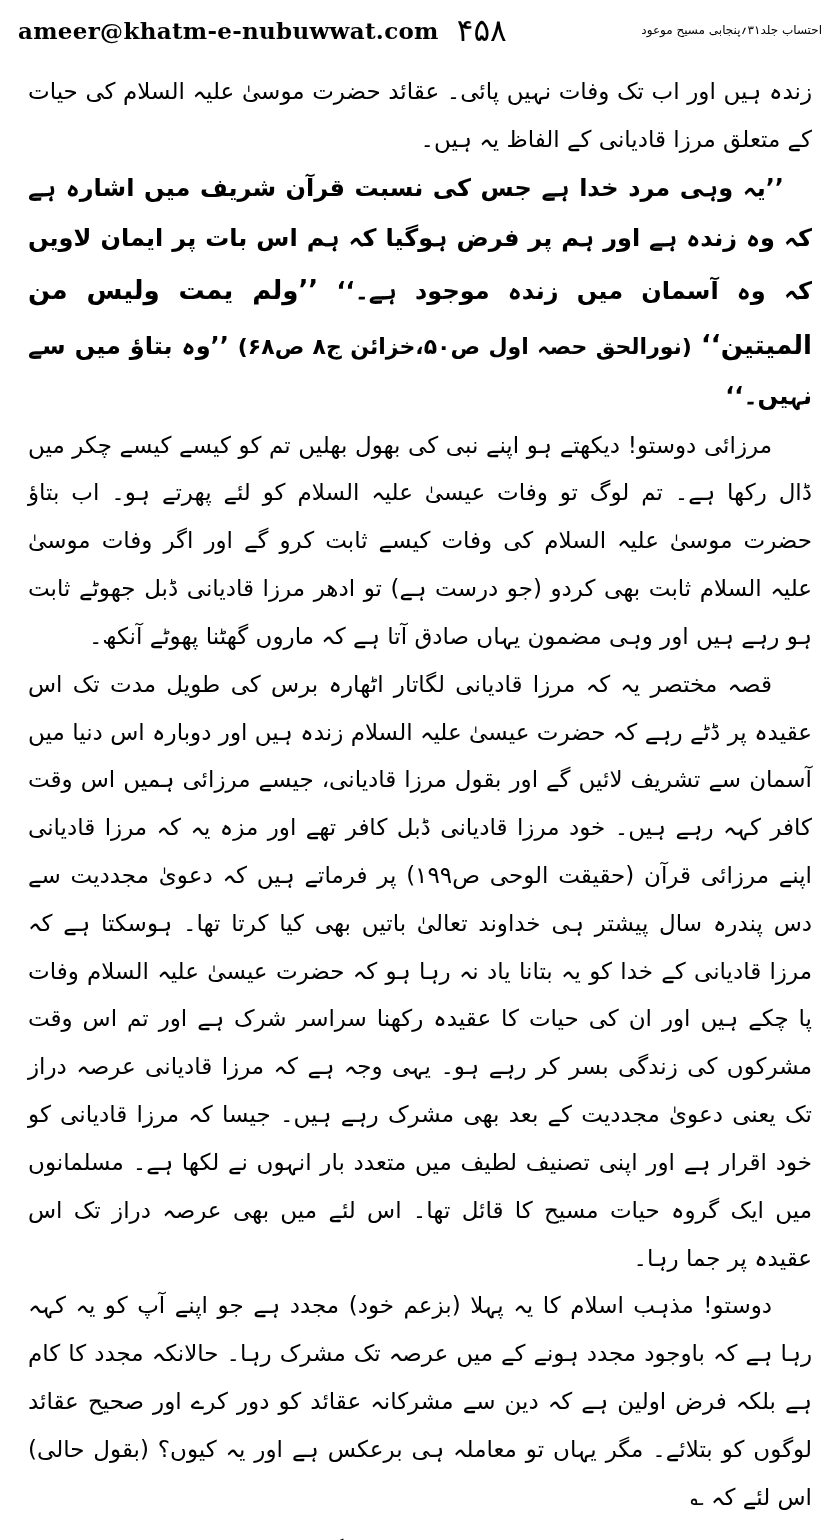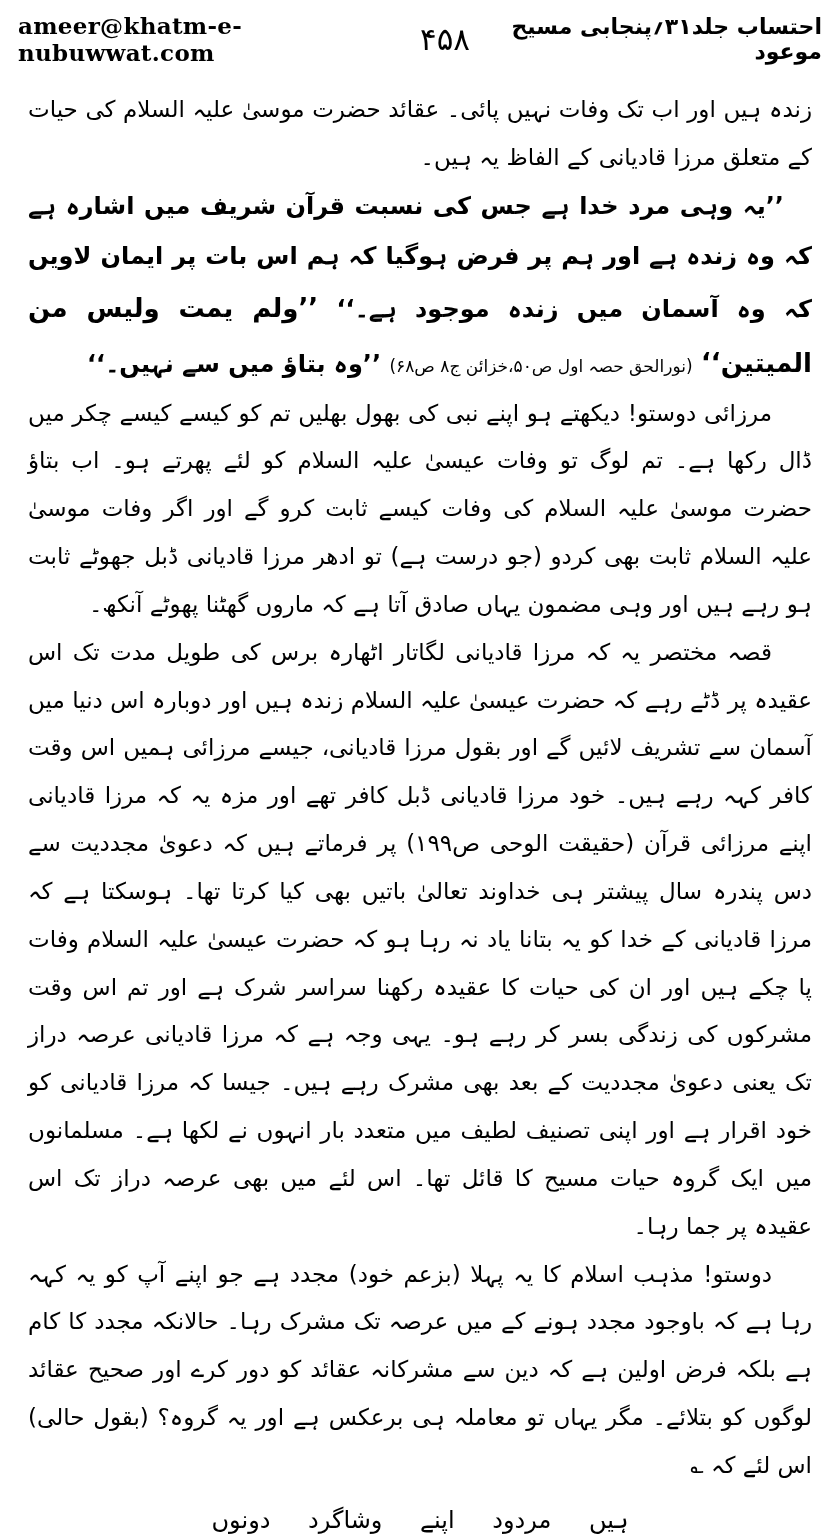--- a/index.html
+++ b/index.html
@@ -30,22 +30,22 @@
   }
   .page-num {
     font-weight: normal;
     font-size: 31px;
     margin: 0 0 0 18px;
     direction: rtl;
   }
   .book-title {
     margin-left: auto;
     direction: rtl;
-    font-weight: bold;
-    font-size: 22px;
+    font-weight: normal;
+    font-size: 12px;
   }
   .header-rule {
     height: 9px;
     background: #000;
     margin: 2px 5px 0 5px;
   }
   
   .content {
     flex: 1;
     padding: 14px 28px 0 28px;
@@ -59,22 +59,22 @@
   .quote {
     font-weight: bold;
     font-size: 24px;
     text-indent: 28px;
   }
   .arabic-quote {
     font-weight: bold;
     font-size: 26px;
   }
   .citation {
-    font-weight: normal;
-    font-size: 17px;
+    font-weight: bold;
+    font-size: 22px;
     white-space: nowrap;
   }
   .verse {
     text-align: center;
     word-spacing: 30px;
     padding: 6px 0 2px 0;
     font-size: 24px;
   }
 </style>
 </head>
@@ -96,20 +96,20 @@
       <span>’’یہ وہی مرد خدا ہے جس کی نسبت قرآن شریف میں اشارہ ہے کہ وہ زندہ ہے اور ہم پر فرض ہوگیا کہ ہم اس بات پر ایمان لاویں کہ وہ آسمان میں زندہ موجود ہے۔‘‘</span>
       <span class="arabic-quote">’’ولم یمت ولیس من المیتین‘‘</span>
       <span class="citation">(نورالحق حصہ اول ص۵۰،خزائن ج۸ ص۶۸)</span>
       <span>’’وہ بتاؤ میں سے نہیں۔‘‘</span>
     </p>
 
     <p class="indent">مرزائی دوستو! دیکھتے ہو اپنے نبی کی بھول بھلیں تم کو کیسے کیسے چکر میں ڈال رکھا ہے۔ تم لوگ تو وفات عیسیٰ علیہ السلام کو لئے پھرتے ہو۔ اب بتاؤ حضرت موسیٰ علیہ السلام کی وفات کیسے ثابت کرو گے اور اگر وفات موسیٰ علیہ السلام ثابت بھی کردو (جو درست ہے) تو ادھر مرزا قادیانی ڈبل جھوٹے ثابت ہو رہے ہیں اور وہی مضمون یہاں صادق آتا ہے کہ ماروں گھٹنا پھوٹے آنکھ۔</p>
 
     <p class="indent">قصہ مختصر یہ کہ مرزا قادیانی لگاتار اٹھارہ برس کی طویل مدت تک اس عقیدہ پر ڈٹے رہے کہ حضرت عیسیٰ علیہ السلام زندہ ہیں اور دوبارہ اس دنیا میں آسمان سے تشریف لائیں گے اور بقول مرزا قادیانی، جیسے مرزائی ہمیں اس وقت کافر کہہ رہے ہیں۔ خود مرزا قادیانی ڈبل کافر تھے اور مزہ یہ کہ مرزا قادیانی اپنے مرزائی قرآن (حقیقت الوحی ص۱۹۹) پر فرماتے ہیں کہ دعویٰ مجددیت سے دس پندرہ سال پیشتر ہی خداوند تعالیٰ باتیں بھی کیا کرتا تھا۔ ہوسکتا ہے کہ مرزا قادیانی کے خدا کو یہ بتانا یاد نہ رہا ہو کہ حضرت عیسیٰ علیہ السلام وفات پا چکے ہیں اور ان کی حیات کا عقیدہ رکھنا سراسر شرک ہے اور تم اس وقت مشرکوں کی زندگی بسر کر رہے ہو۔ یہی وجہ ہے کہ مرزا قادیانی عرصہ دراز تک یعنی دعویٰ مجددیت کے بعد بھی مشرک رہے ہیں۔ جیسا کہ مرزا قادیانی کو خود اقرار ہے اور اپنی تصنیف لطیف میں متعدد بار انہوں نے لکھا ہے۔ مسلمانوں میں ایک گروہ حیات مسیح کا قائل تھا۔ اس لئے میں بھی عرصہ دراز تک اس عقیدہ پر جما رہا۔</p>
 
-    <p class="indent">دوستو! مذہب اسلام کا یہ پہلا (بزعم خود) مجدد ہے جو اپنے آپ کو یہ کہہ رہا ہے کہ باوجود مجدد ہونے کے میں عرصہ تک مشرک رہا۔ حالانکہ مجدد کا کام ہے بلکہ فرض اولین ہے کہ دین سے مشرکانہ عقائد کو دور کرے اور صحیح عقائد لوگوں کو بتلائے۔ مگر یہاں تو معاملہ ہی برعکس ہے اور یہ گروہ؟ (بقول حالی) اس لئے کہ ؎</p>
+    <p class="indent">دوستو! مذہب اسلام کا یہ پہلا (بزعم خود) مجدد ہے جو اپنے آپ کو یہ کہہ رہا ہے کہ باوجود مجدد ہونے کے میں عرصہ تک مشرک رہا۔ حالانکہ مجدد کا کام ہے بلکہ فرض اولین ہے کہ دین سے مشرکانہ عقائد کو دور کرے اور صحیح عقائد لوگوں کو بتلائے۔ مگر یہاں تو معاملہ ہی برعکس ہے اور یہ کیوں؟ (بقول حالی) اس لئے کہ ؎</p>
 
     <p class="verse">ہیں مردود اپنے وشاگرد دونوں</p>
 
     <p class="indent">ممکن ہے کہ مرزائی حضرات کو یہ خیال ہو کہ دعویٰ مجددیت سے پہلے مرزا قادیانی سے</p>
   </div>
 
 </div>
 
 </body></html>

